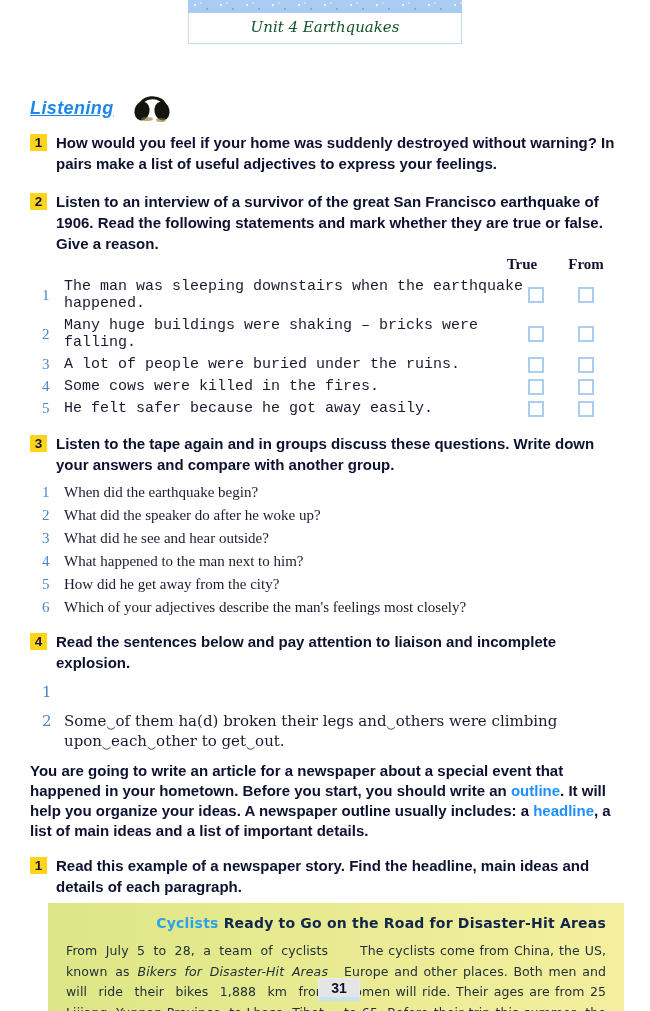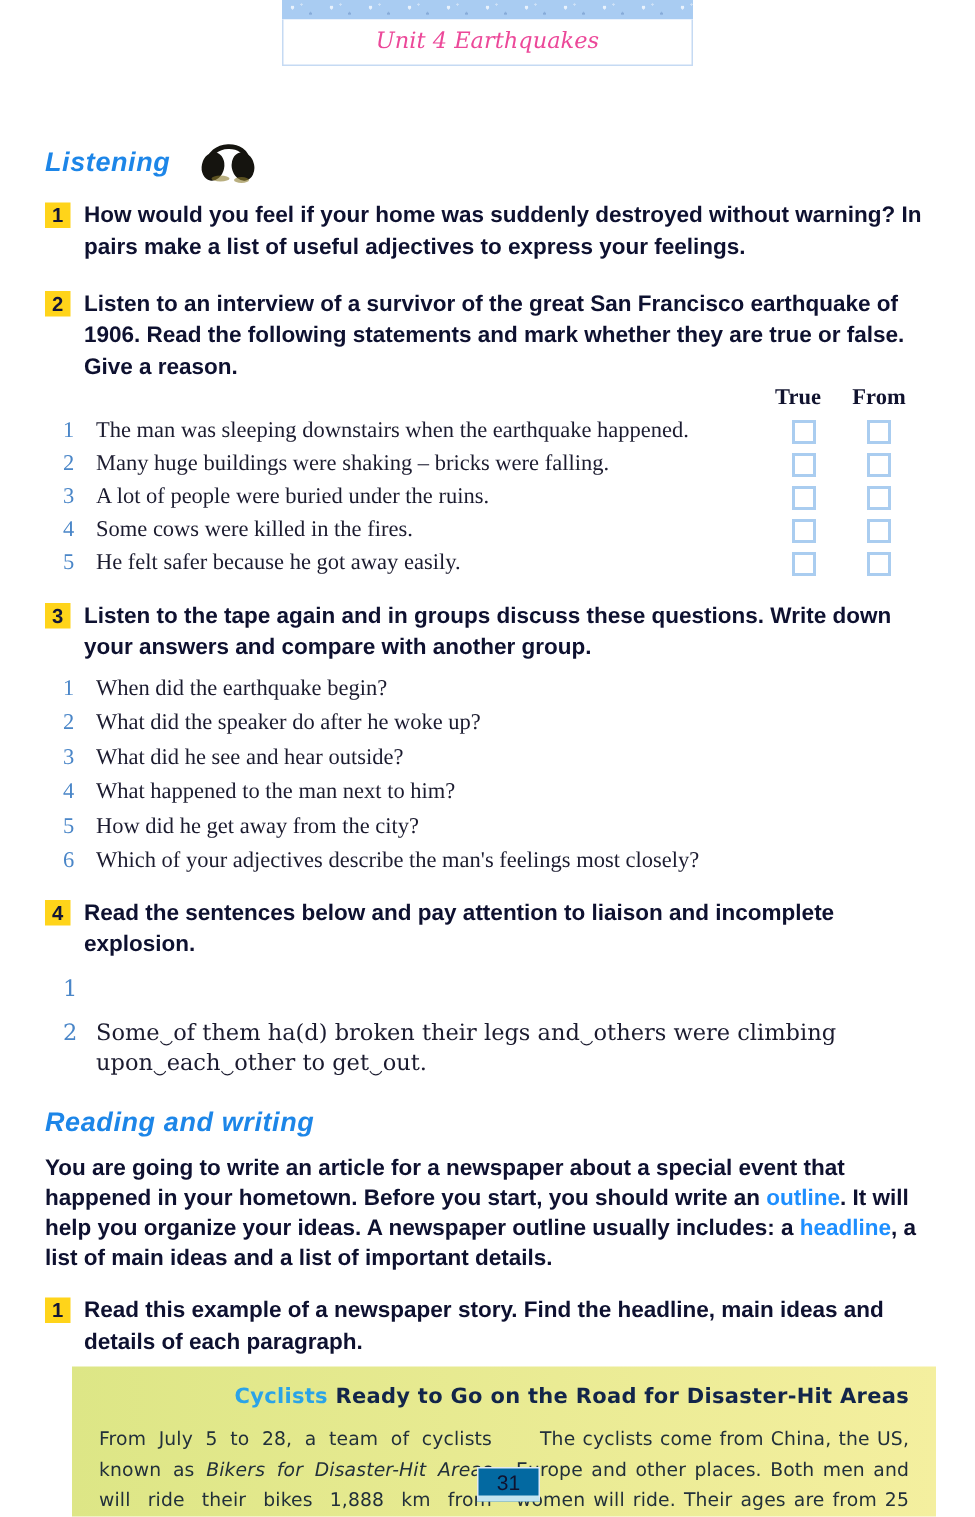--- a/index.html
+++ b/index.html
@@ -14,53 +14,53 @@
   .unit-band{
     height:13px;background:#a9ccf2;
     background-image:
       radial-gradient(circle 2.5px at 7px 5px, #e9f2fc 45%, rgba(0,0,0,0) 55%),
       radial-gradient(circle 2px at 19px 9px, #86abd9 40%, rgba(0,0,0,0) 55%),
       radial-gradient(circle 1.5px at 13px 3px, #cfe2f7 45%, rgba(0,0,0,0) 55%);
     background-size:26px 13px;
   }
   .unit-title{
     border:1px solid #c5daf3;border-top:none;background:#fff;text-align:center;
-    font-family:"DejaVu Serif",serif;font-style:italic;font-size:15px;color:#ec4899;
+    font-family:"DejaVu Serif",serif;font-style:italic;font-size:15px;color:#14532d;
     padding:5px 0 7px;
   }
 
   
   .section-head{display:flex;align-items:center;gap:16px;}
   .section-head.first{margin:44px 0 2px;}
   .section-head.second{margin:20px 0 2px;}
   .section-title{
-    color:#1d86e8;font-weight:bold;font-style:italic;font-size:18px;letter-spacing:.4px;
+    color:#1d86e8;font-weight:bold;font-style:italic;font-size:18px;letter-spacing:.4px;text-decoration:underline;
   }
 
   
   .ex{display:flex;gap:9px;align-items:flex-start;}
   .badge{
     flex:0 0 auto;width:17px;height:17px;background:#ffd41a;color:#131637;
     font-weight:bold;font-size:13.5px;display:flex;align-items:center;justify-content:center;
     margin-top:2px;
   }
   .ex-text{font-weight:bold;font-size:15px;line-height:21px;color:#0e1130;}
 
   
   .tf-labels{
-    display:flex;justify-content:flex-end;gap:10px;padding-right:17px;margin-top:2px;
+    display:flex;justify-content:flex-end;gap:20px;padding-right:17px;margin-top:2px;
     font-family:"Liberation Serif",serif;font-weight:bold;font-size:15px;color:#10122e;
   }
   .tf-labels span{width:44px;text-align:center;}
   .stmt{
     display:flex;align-items:center;padding:0 31px 0 12px;margin-top:5px;
     font-family:"Liberation Serif",serif;font-size:15px;color:#1b1b2f;
   }
   .stmt .num{flex:0 0 22px;color:#4a86c8;}
-  .stmt .txt{flex:1;}
+  .stmt .txt{flex:1;font-family:Liberation Mono, monospace;}
   .cb{flex:0 0 auto;width:12px;height:12px;border:2px solid #aacdf0;margin-left:34px;background:#fff;}
   .cb.first{margin-left:0;}
 
   
   .qrow{
     display:flex;align-items:baseline;padding-left:12px;margin-top:4px;
     font-family:"Liberation Serif",serif;font-size:15px;color:#1b1b2f;line-height:19px;
   }
   .qrow .num{flex:0 0 22px;color:#4a86c8;}
   .sent{font-family:"DejaVu Serif","Liberation Serif",serif;margin-top:9px;line-height:20px;}
@@ -85,21 +85,21 @@
     flex:1;font-family:"DejaVu Sans",sans-serif;font-size:12.5px;line-height:20.5px;
     color:#22303a;text-align:justify;letter-spacing:.1px;
   }
   .acol .ind{display:inline-block;width:16px;}
   .aitalic{font-style:italic;}
 
   
   .footer{position:absolute;bottom:10px;left:0;right:0;text-align:center;}
   .page-box{
     display:inline-block;border:1px solid #e2eaf3;border-bottom:4px solid #c3e4f0;
-    padding:1px 12px 1px;font-weight:normal;font-size:14px;color:#10122e;background:#0369a1;margin-left:28px;
+    padding:1px 12px 1px;font-weight:bold;font-size:14px;color:#10122e;background:#e5e5e5;margin-left:28px;
   }
 </style>
 </head>
 <body>
 
 <div class="unit-header">
   <div class="unit-band"></div>
   <div class="unit-title">Unit 4 Earthquakes</div>
 </div>
 
@@ -204,23 +204,20 @@
   <div>
     <div class="qrow sent">
       <span class="num">1</span>
     </div>
     <div class="qrow sent">
       <span class="num">2</span>
       <span>Some‿of them ha(d) broken their legs and‿others were climbing upon‿each‿other to get‿out.</span>
     </div>
   </div>
 
-  <div class="section-head second">
-    <span class="section-title">Reading and writing</span>
-  </div>
 
   <div class="intro">
     <span>You are going to write an article for a newspaper about a special event that happened in your hometown. Before you start, you should write an </span><span class="blue">outline</span><span>. It will help you organize your ideas. A newspaper outline usually includes: a </span><span class="blue">headline</span><span>, a list of main ideas and a list of important details.</span>
   </div>
 
   <div class="ex" style="margin-top:14px;">
     <span class="badge">1</span>
     <div class="ex-text">Read this example of a newspaper story. Find the headline, main ideas and details of each paragraph.</div>
   </div>
 

